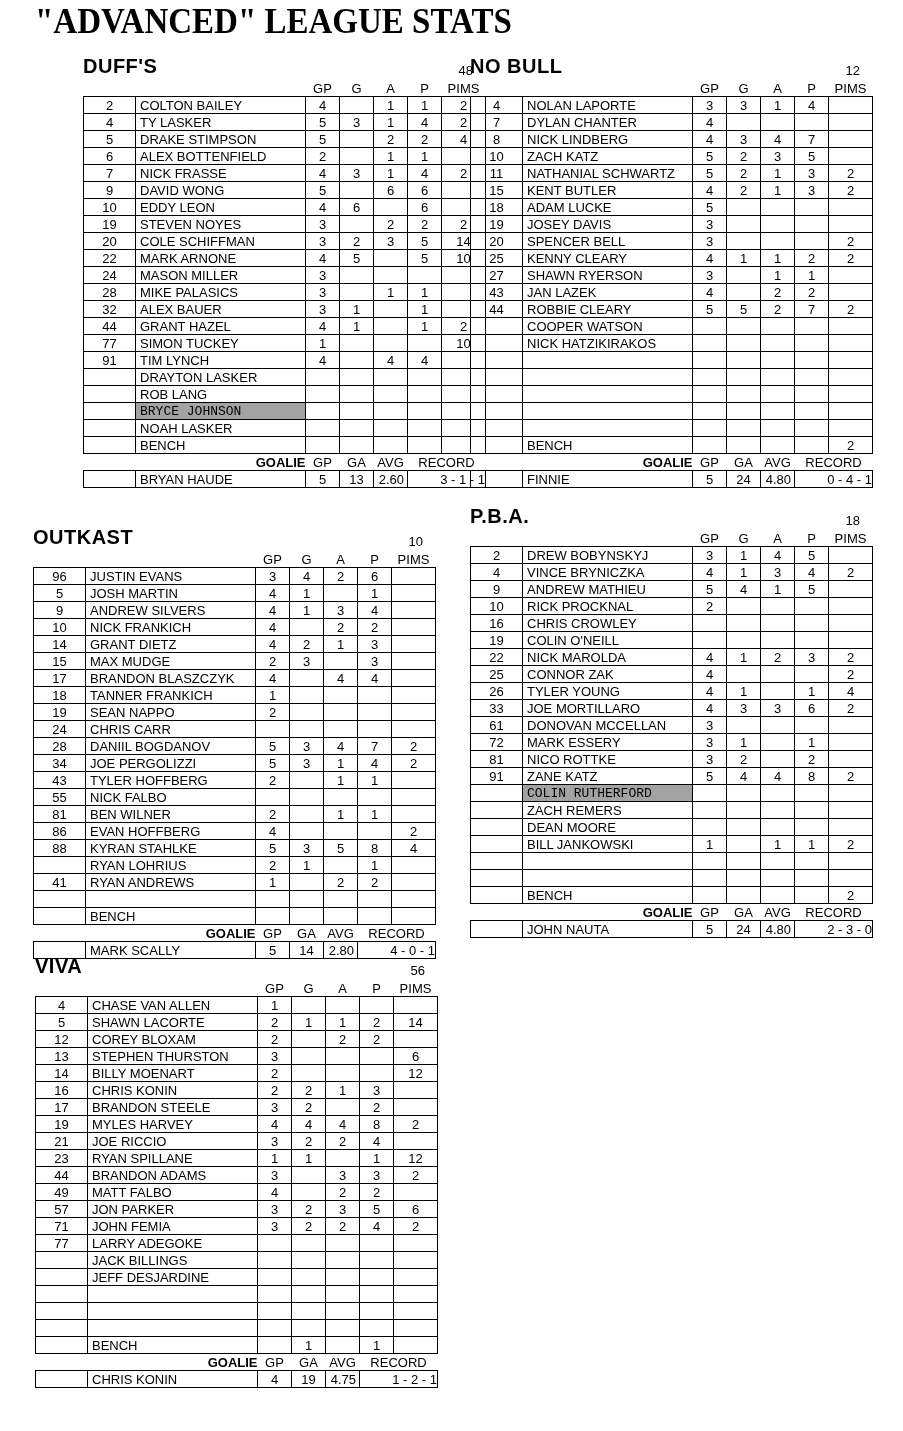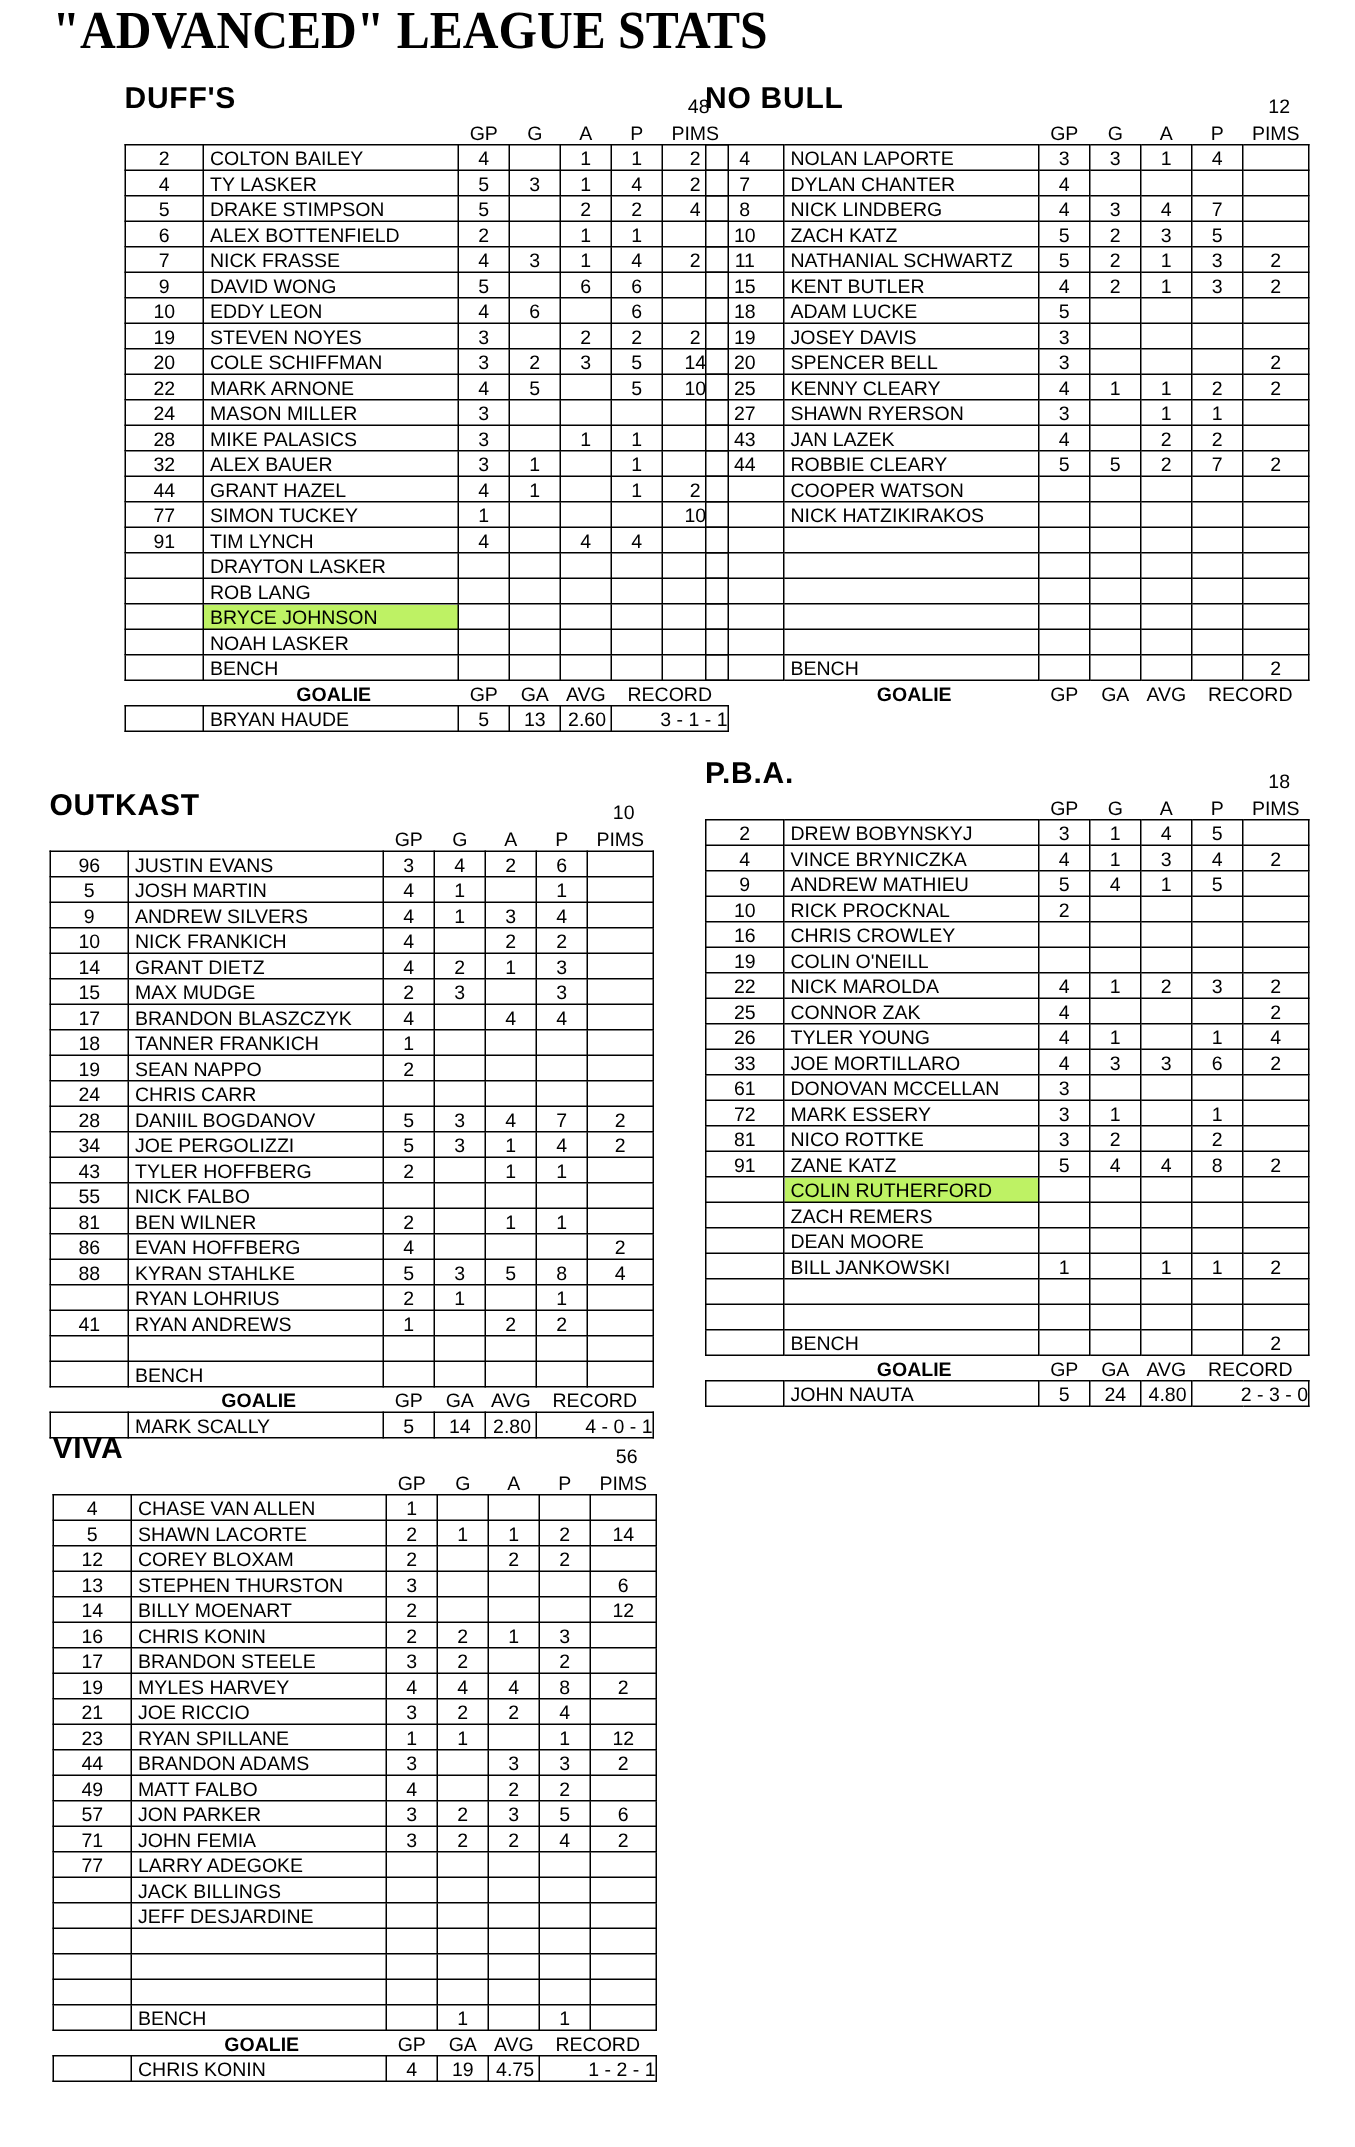--- a/index.html
+++ b/index.html
@@ -21,23 +21,23 @@
     height:26px;margin-bottom:2px;
   }
   .team-name{font-size:20px;font-weight:bold;letter-spacing:0.5px;}
   .team-pims{font-size:13px;padding-right:12px;text-align:right;}
   table.roster{border-collapse:collapse;table-layout:fixed;width:402px;font-size:13px;}
   table.roster td{
     height:16px;line-height:15px;padding:0;overflow:hidden;white-space:nowrap;
     border:1px solid #000;text-align:center;vertical-align:middle;
   }
   table.roster tr.colhead td, table.roster tr.goalhead td{border:none;font-size:13px;}
-  table.roster tr.goalhead td.glabel{font-weight:bold;text-align:center;padding-left:4px;}
+  table.roster tr.goalhead td.glabel{font-weight:bold;text-align:right;padding-left:4px;}
   table.roster td.name{text-align:left;padding-left:4px;}
-  table.roster td.hl{background:#bef264;}
+  table.roster td.hl{background:#a3a3a3;font-family:Liberation Mono, monospace;}
   table.roster td.avg{text-align:right;padding-right:3px;}
   table.roster td.rec{text-align:right;padding-left:3px;}
 </style>
 </head>
 <body>
 
 <div class="page-title">"ADVANCED" LEAGUE STATS</div>
 <div id="teams">
     <div class="team" style="left: 35px; top: 52px; padding-left: 48px;">
       <div class="team-header">
@@ -487,20 +487,28 @@
             <td>2</td>
           </tr>
           <tr class="goalhead">
             <td></td>
             <td class="glabel">GOALIE</td>
             <td>GP</td>
             <td>GA</td>
             <td>AVG</td>
             <td colspan="2">RECORD</td>
           </tr>
+          <tr>
+            <td></td>
+            <td class="name">FINNIE</td>
+            <td>5</td>
+            <td>24</td>
+            <td class="avg">4.80</td>
+            <td class="rec" colspan="2">0 - 4 - 1</td>
+          </tr>
         </tbody>
       </table>
     </div>
     <div class="team" style="left: 33px; top: 502px; margin-top: 21px;">
       <div class="team-header">
         <span class="team-name">OUTKAST</span>
         <span class="team-pims">10</span>
       </div>
       <table class="roster">
         <colgroup>

